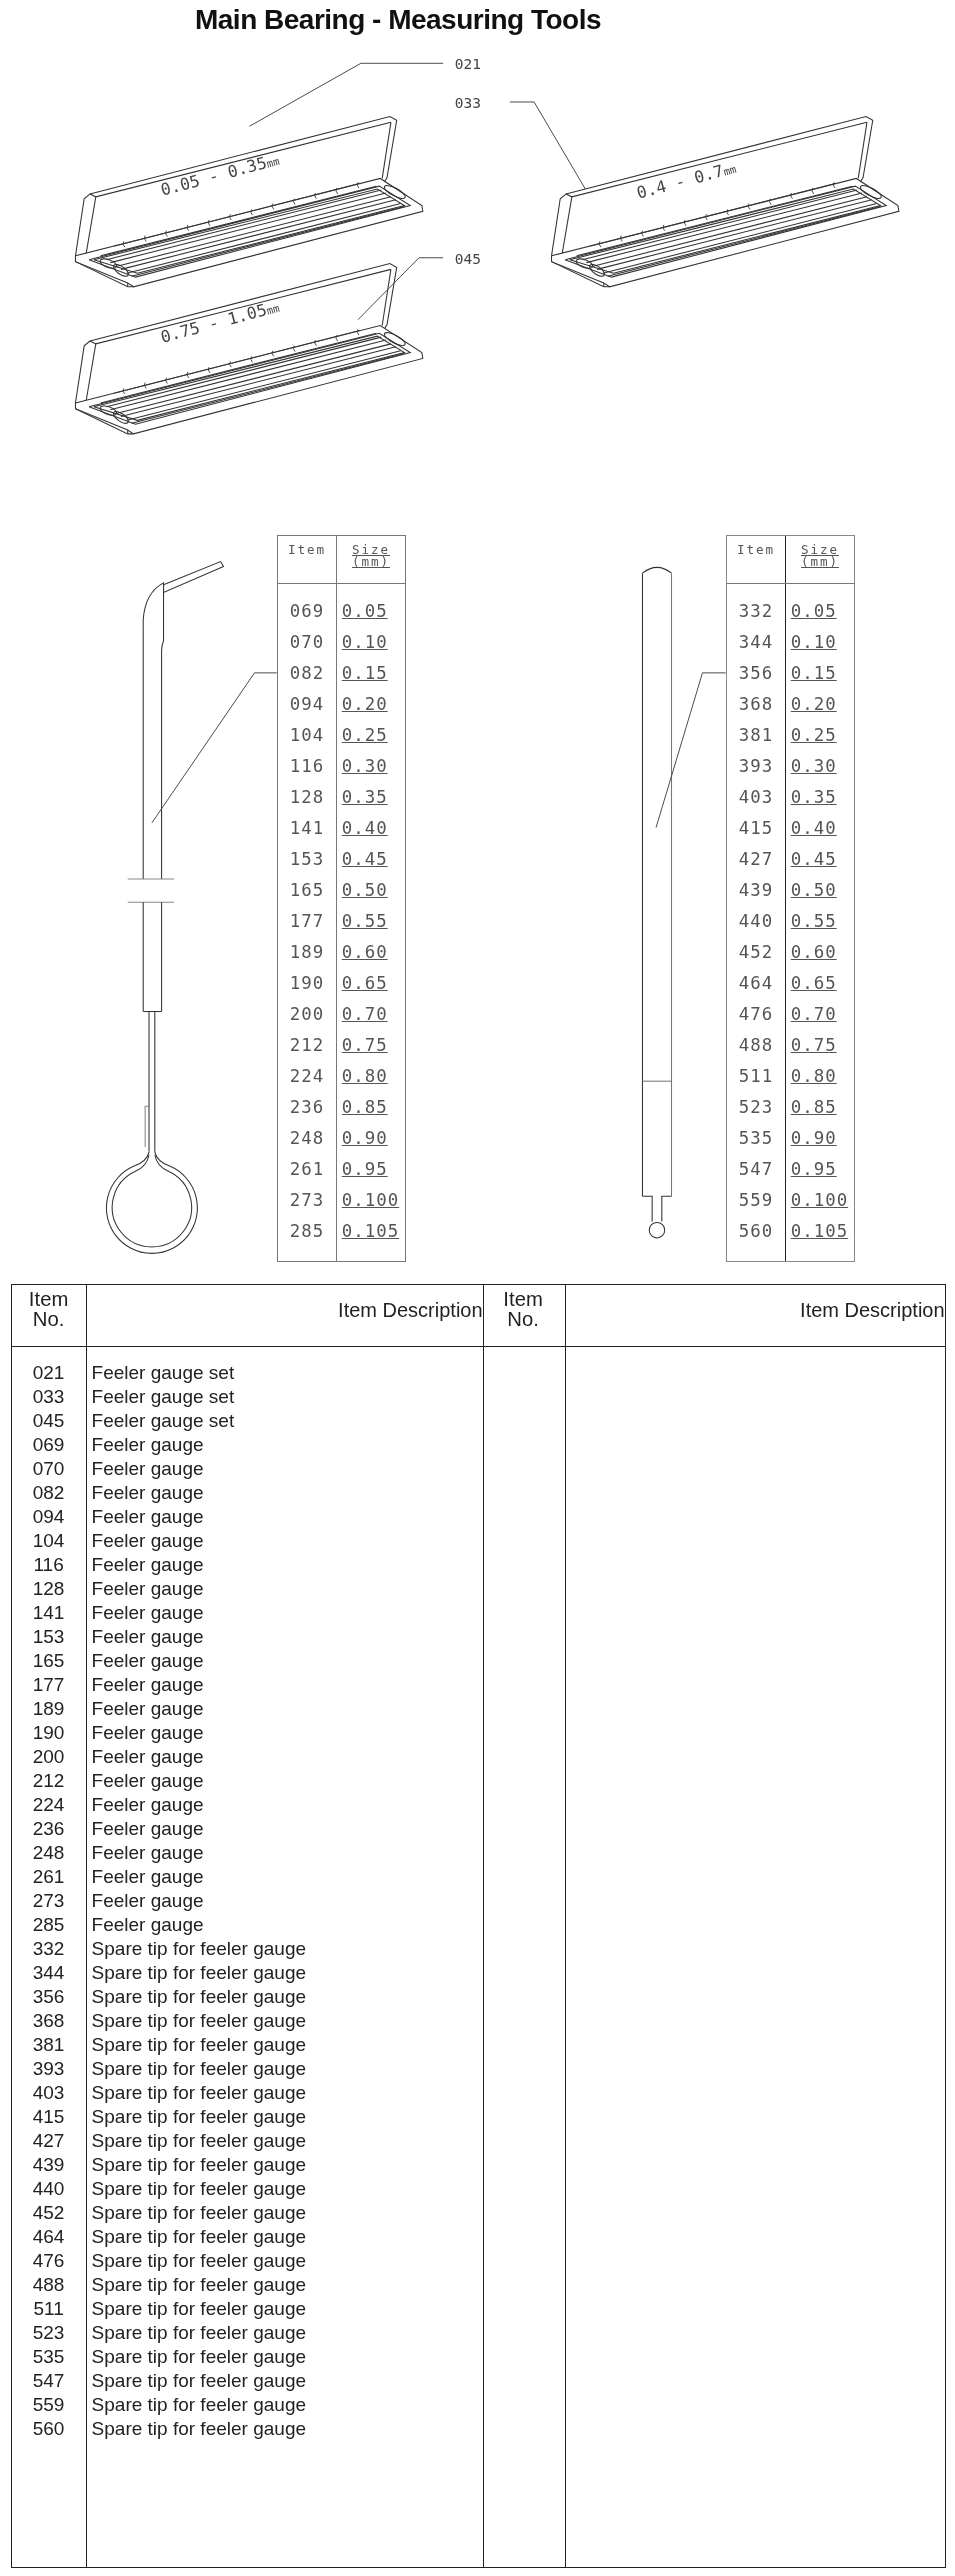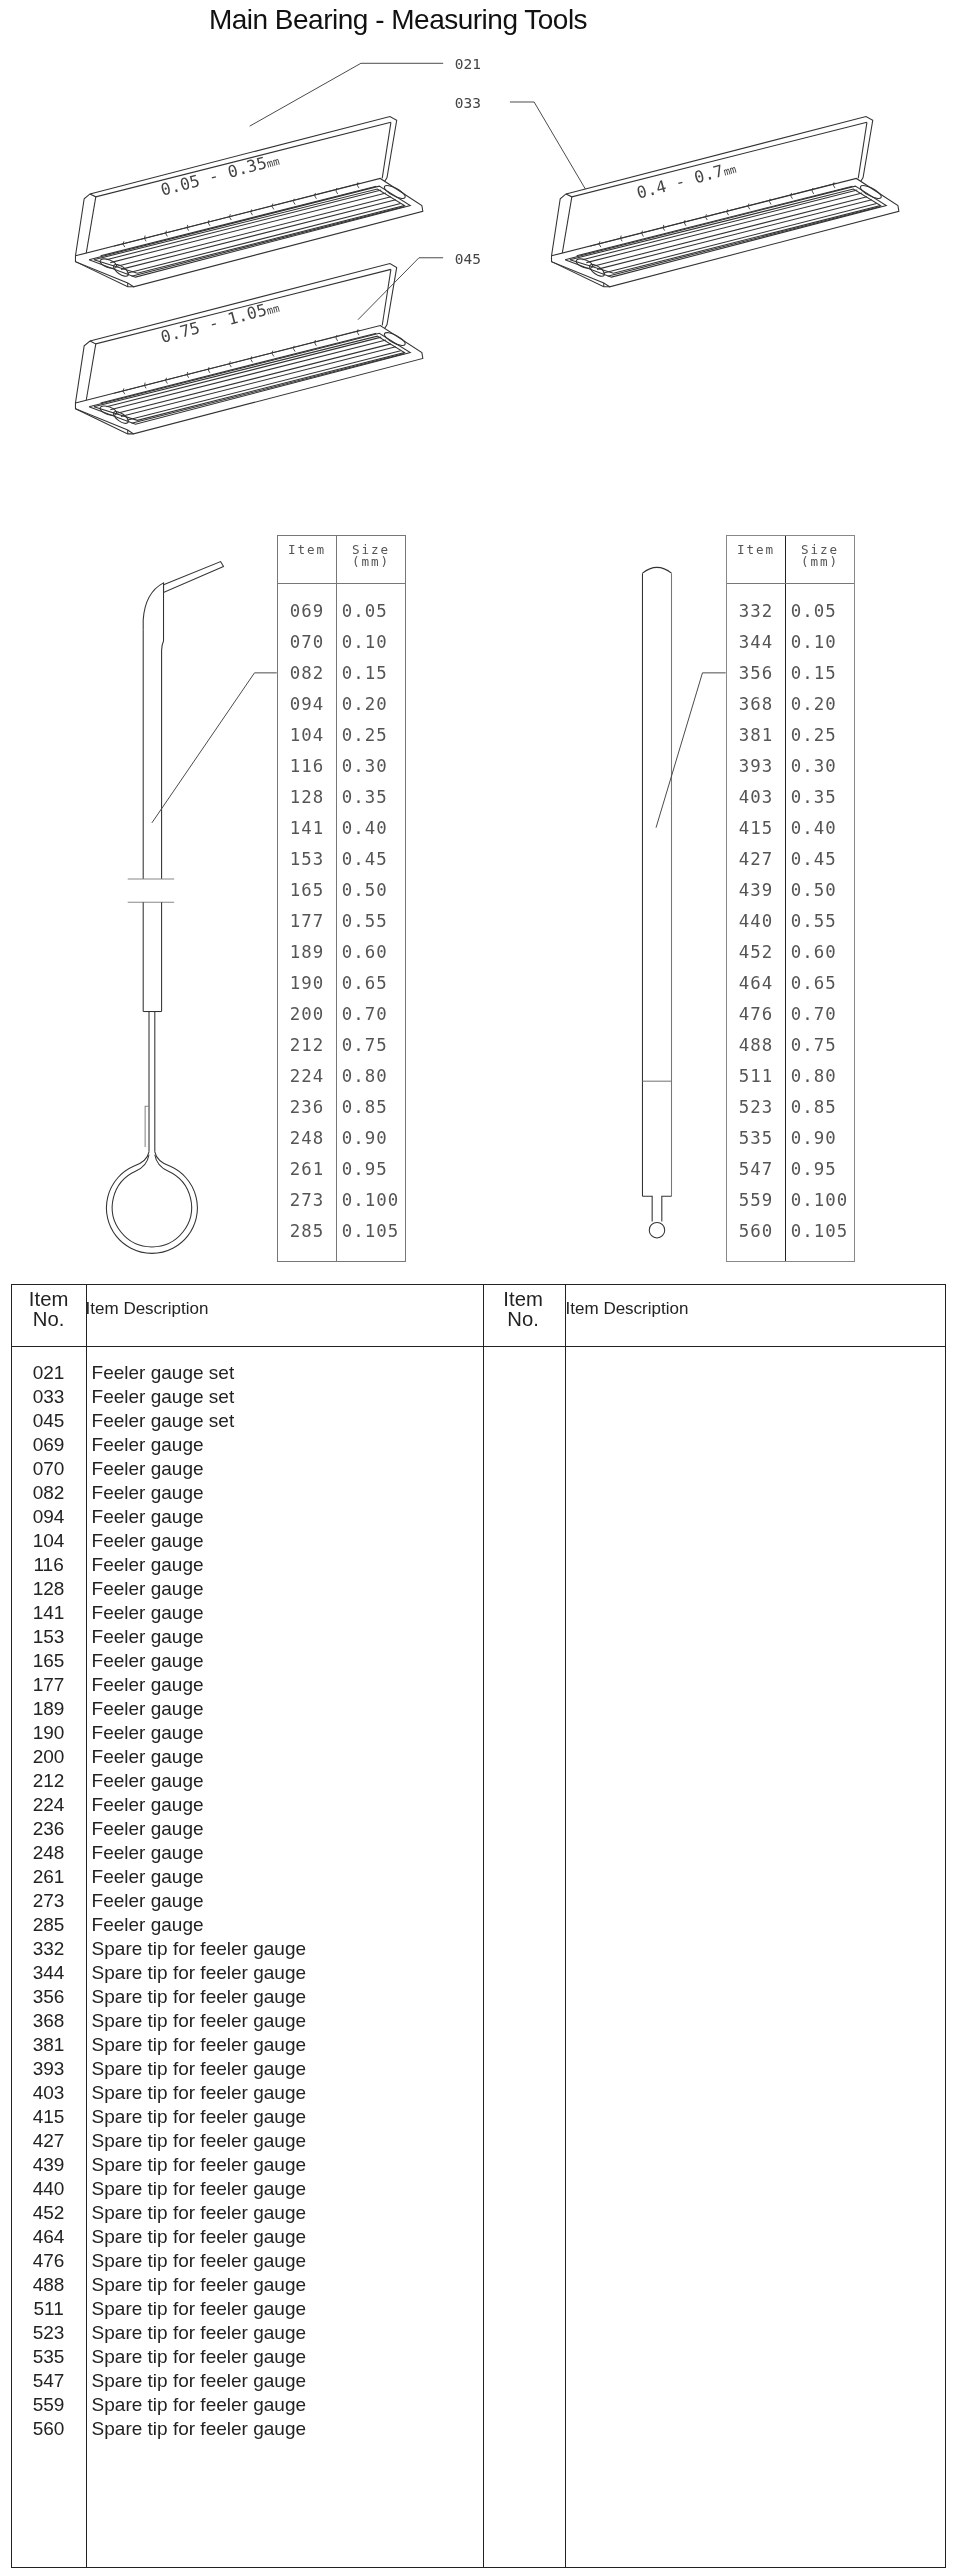--- a/index.html
+++ b/index.html
@@ -1,49 +1,49 @@
 <!DOCTYPE html>
 <html><head>
 <meta charset="utf-8">
 <style>
   html, body { margin: 0; padding: 0; background: #ffffff; }
   body { width: 955px; height: 2576px; position: relative; overflow: hidden; color: #1a1a1a; }
   .title {
     position: absolute; left: 0; top: 3.9px; width: 796px; text-align: center;
-    font-family: "Liberation Sans", sans-serif; font-weight: normal; font-size: 28px;
+    font-family: "Liberation Sans", sans-serif; font-weight: bold; font-size: 28px;
     letter-spacing: -0.5px; color: #111;
   }
   svg.drawing { position: absolute; left: 0; top: 0; }
   .cad { font-family: "DejaVu Sans Mono", monospace; fill: #444; }
   .mini-table {
     position: absolute; border: 1.3px solid #777; border-collapse: collapse;
     font-family: "DejaVu Sans Mono", monospace; color: #555;
   }
   .mini-table .hdr { display: flex; height: 47px; border-bottom: 1.3px solid #777; }
   .mini-table .hdr div { font-size: 12.6px; letter-spacing: 1.9px; text-align: center; line-height: 12.6px; padding-top: 7.7px; }
   .mini-table .c1 { width: 59px; border-right: 1.3px solid #777; box-sizing: border-box; }
-  .mini-table .c2 { flex: 1; }
+  .mini-table .c2 { flex: 1; text-decoration: underline; }
   .mini-table .body { display: flex; }
   .mini-table .body .c1, .mini-table .body .c2 { padding-top: 11.6px; padding-bottom: 9.7px; }
   .mini-row { height: 31px; line-height: 31px; font-size: 17.4px; letter-spacing: 1px; }
   .mini-table .body .c1 .mini-row { text-align: center; }
   .mini-table .body .c2 .mini-row { padding-left: 4.8px; }
   .mini-table.right { border-color: #888; }
   .mini-table.right .c1 { border-right-color: #222; }
 
   .parts {
     position: absolute; left: 10.6px; top: 1284px; width: 935px; height: 1284px;
     border: 1.9px solid #222; box-sizing: border-box;
     font-family: "Liberation Sans", sans-serif; color: #222;
   }
   .parts .col { position: absolute; top: 0; bottom: 0; }
   .parts .col.b { border-right: 1.5px solid #222; }
   .parts .hline { position: absolute; left: 0; right: 0; top: 61px; border-top: 1.5px solid #222; }
   .parts .h-item { position: absolute; top: 3.9px; text-align: center; font-size: 20.3px; line-height: 20.3px; }
-  .parts .h-desc { position: absolute; top: 13.6px; text-align: left; font-size: 17px; }
+  .parts .h-desc { position: absolute; top: 13.6px; text-align: right; font-size: 20px; }
   .parts .rows { position: absolute; top: 76px; left: 0; right: 0; }
   .prow { height: 24px; line-height: 24px; font-size: 19px; position: relative; }
   .prow .no { position: absolute; left: 0; width: 74px; text-align: center; }
   .prow .desc { position: absolute; left: 80px; }
 </style>
 </head>
 <body>
 
 <div class="title">Main Bearing - Measuring Tools</div>
 

